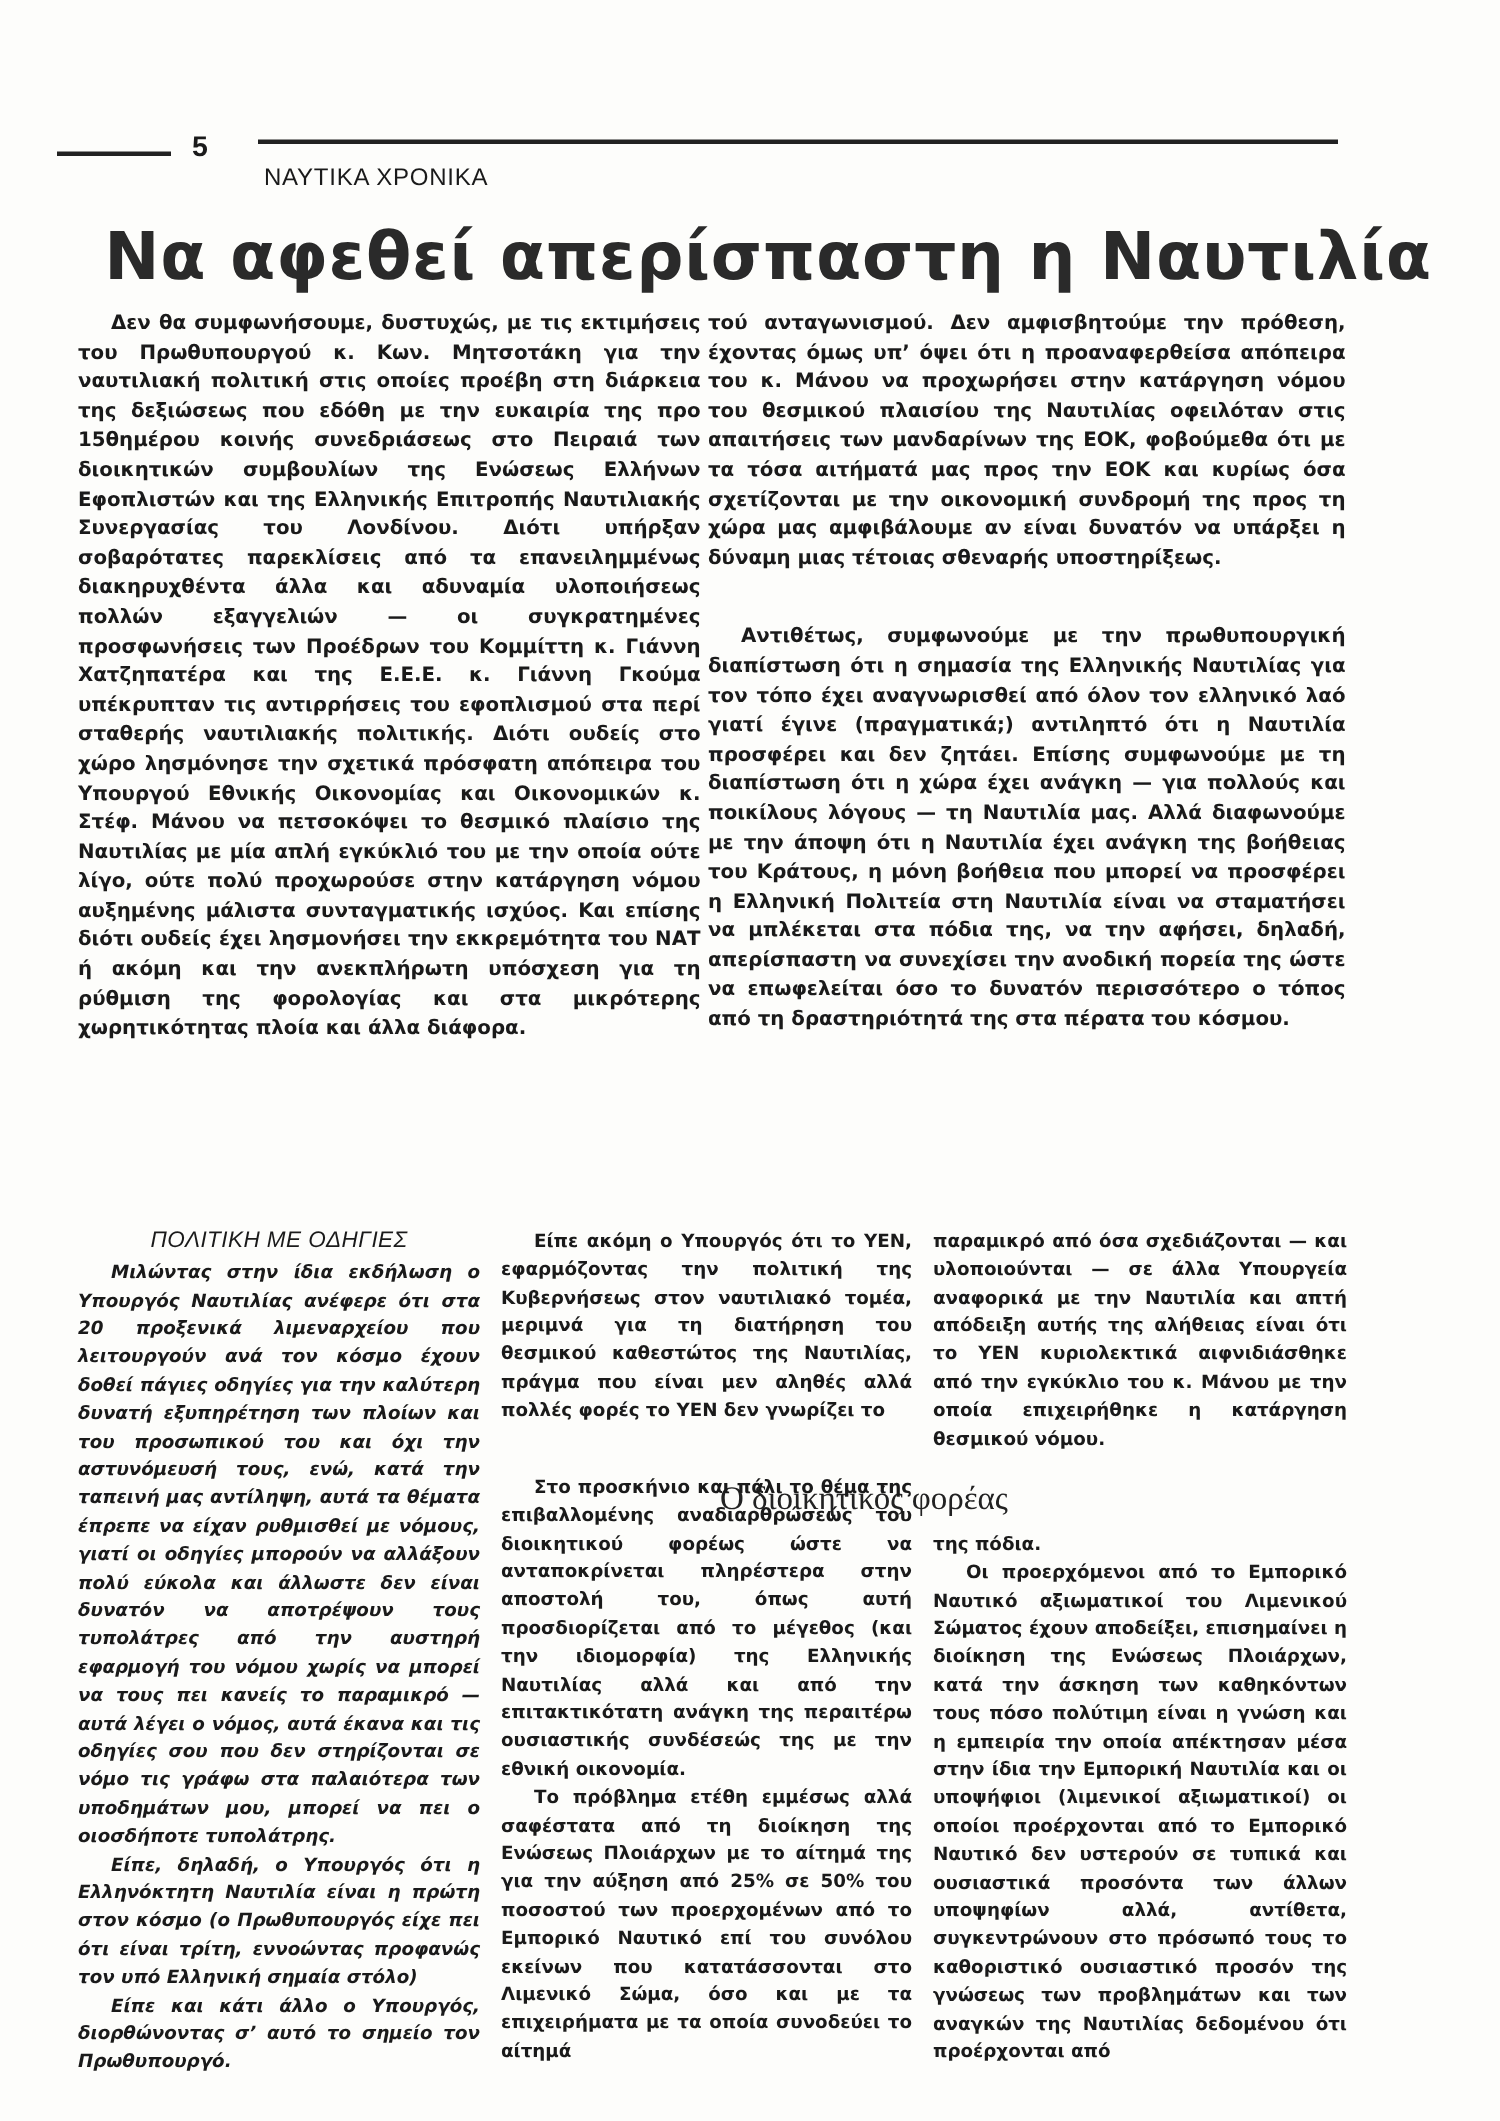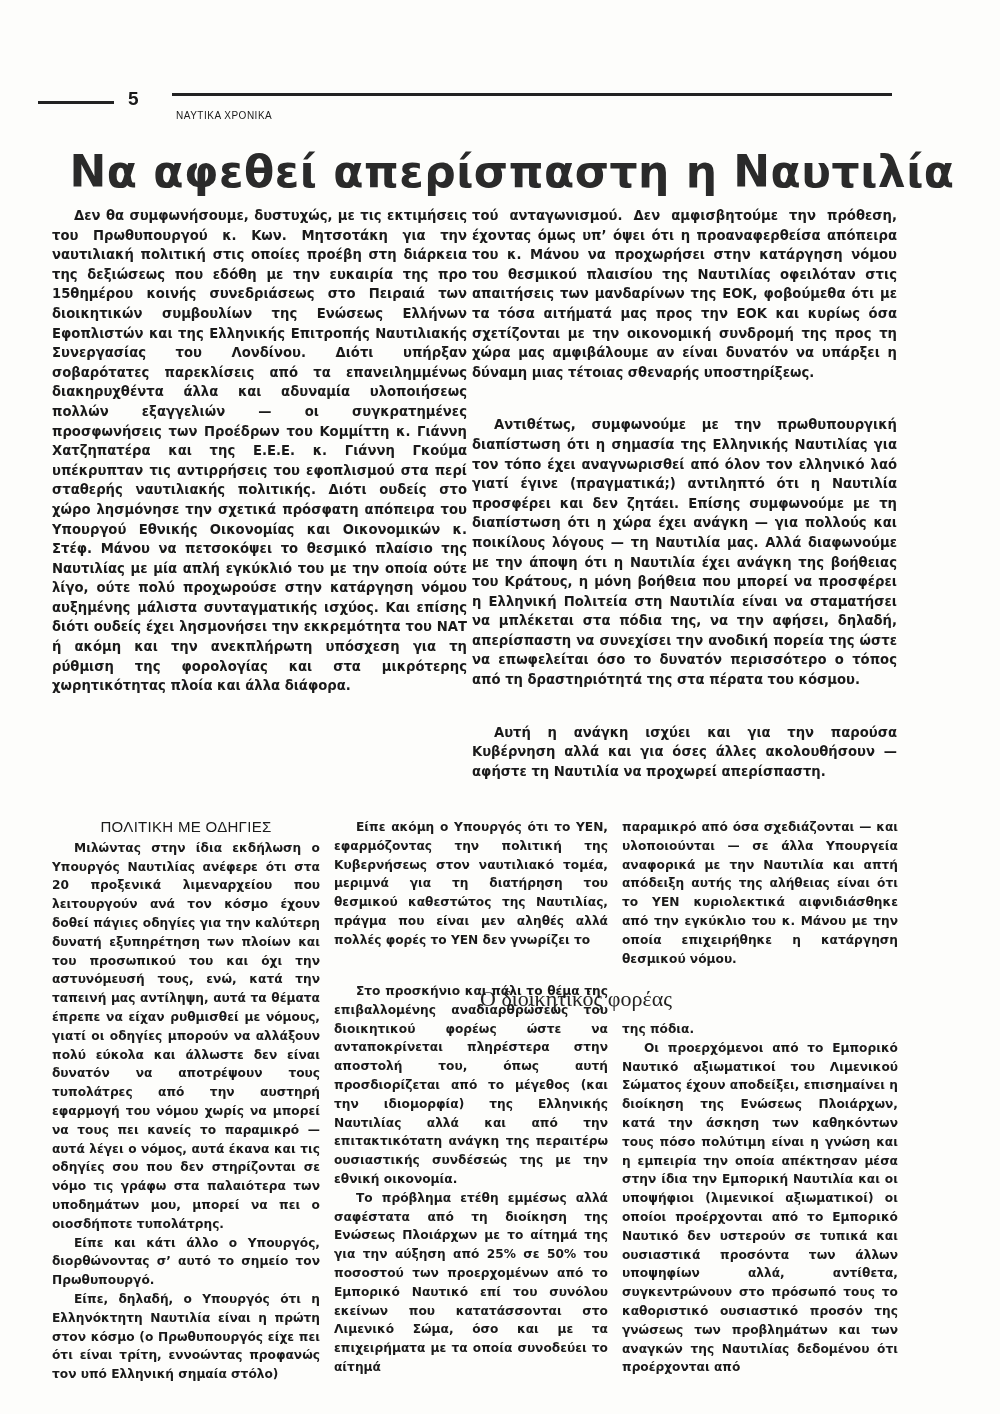--- a/index.html
+++ b/index.html
@@ -3,30 +3,30 @@
 <meta charset="utf-8">
 <style>
   html, body { margin: 0; padding: 0; }
   body {
     width: 1000px; height: 1414px; background: #fdfdfb; position: relative; overflow: hidden;
     font-family: "DejaVu Sans", sans-serif; color: #1a1a1a;
   }
   .header-rule-left { position: absolute; left: 38px; top: 101px; width: 76px; height: 3px; background: #222; }
   .page-num { position: absolute; left: 128px; top: 88px; font-family: "Liberation Sans", sans-serif; font-weight: bold; font-size: 19px; }
   .header-rule-right { position: absolute; left: 172px; top: 93px; width: 720px; height: 3px; background: #222; }
-  .pub-name { position: absolute; left: 176px; top: 110px; font-family: "Liberation Sans", sans-serif; font-size: 10px; letter-spacing: 0.5px; }
+  .pub-name { position: absolute; left: 176px; top: 110px; font-family: "Liberation Sans", sans-serif; font-size: 16px; letter-spacing: 0.5px; }
   .headline { position: absolute; left: 0; width: 1000px; top: 134px; text-align: center; font-family: "DejaVu Sans", sans-serif; font-weight: bold; font-size: 44px; letter-spacing: 0.5px; color: #2a2a2a; }
   .col { position: absolute; font-weight: bold; font-size: 13.2px; line-height: 19.6px; text-align: justify; }
   .col p { margin: 0; text-indent: 22px; }
   .col p.noindent { text-indent: 0; }
   .col p.gap { margin-top: 33px; }
   .c1 { left: 52px; top: 206px; width: 415px; }
   .c2 { left: 472px; top: 206px; width: 425px; }
   .low { font-size: 12.2px; line-height: 18.8px; }
-  .l1 { left: 52px; top: 818px; width: 268px; }
+  .l1 { left: 52px; top: 818px; width: 268px; font-style: italic; }
   .l2 { left: 334px; top: 818px; width: 274px; }
   .l3 { left: 622px; top: 818px; width: 276px; }
   .l2b { left: 334px; top: 982px; width: 274px; }
   .l3b { left: 622px; top: 1020px; width: 276px; }
   .subhead { text-align: center; font-family: "Liberation Sans", sans-serif; font-weight: normal; font-size: 15px; margin-bottom: 2px; letter-spacing: 0.3px; }
   .section-title { position: absolute; left: 480px; top: 986px; font-family: Liberation Serif, serif; font-size: 22px; color: #222; }
 </style>
 </head>
 <body>
 
@@ -37,28 +37,27 @@
 
 <h1 class="headline" style="margin:12px;">Να αφεθεί απερίσπαστη η Ναυτιλία</h1>
 
 <div class="col c1">
   <p>Δεν θα συμφωνήσουμε, δυστυχώς, με τις εκτιμήσεις του Πρωθυπουργού κ. Κων. Μητσοτάκη για την ναυτιλιακή πολιτική στις οποίες προέβη στη διάρκεια της δεξιώσεως που εδόθη με την ευκαιρία της προ 15θημέρου κοινής συνεδριάσεως στο Πειραιά των διοικητικών συμβουλίων της Ενώσεως Ελλήνων Εφοπλιστών και της Ελληνικής Επιτροπής Ναυτιλιακής Συνεργασίας του Λονδίνου. Διότι υπήρξαν σοβαρότατες παρεκλίσεις από τα επανειλημμένως διακηρυχθέντα άλλα και αδυναμία υλοποιήσεως πολλών εξαγγελιών — οι συγκρατημένες προσφωνήσεις των Προέδρων του Κομμίττη κ. Γιάννη Χατζηπατέρα και της Ε.Ε.Ε. κ. Γιάννη Γκούμα υπέκρυπταν τις αντιρρήσεις του εφοπλισμού στα περί σταθερής ναυτιλιακής πολιτικής. Διότι ουδείς στο χώρο λησμόνησε την σχετικά πρόσφατη απόπειρα του Υπουργού Εθνικής Οικονομίας και Οικονομικών κ. Στέφ. Μάνου να πετσοκόψει το θεσμικό πλαίσιο της Ναυτιλίας με μία απλή εγκύκλιό του με την οποία ούτε λίγο, ούτε πολύ προχωρούσε στην κατάργηση νόμου αυξημένης μάλιστα συνταγματικής ισχύος. Και επίσης διότι ουδείς έχει λησμονήσει την εκκρεμότητα του ΝΑΤ ή ακόμη και την ανεκπλήρωτη υπόσχεση για τη ρύθμιση της φορολογίας και στα μικρότερης χωρητικότητας πλοία και άλλα διάφορα.</p>
 </div>
 
 <div class="col c2">
   <p class="noindent">τού ανταγωνισμού. Δεν αμφισβητούμε την πρόθεση, έχοντας όμως υπ’ όψει ότι η προαναφερθείσα απόπειρα του κ. Μάνου να προχωρήσει στην κατάργηση νόμου του θεσμικού πλαισίου της Ναυτιλίας οφειλόταν στις απαιτήσεις των μανδαρίνων της ΕΟΚ, φοβούμεθα ότι με τα τόσα αιτήματά μας προς την ΕΟΚ και κυρίως όσα σχετίζονται με την οικονομική συνδρομή της προς τη χώρα μας αμφιβάλουμε αν είναι δυνατόν να υπάρξει η δύναμη μιας τέτοιας σθεναρής υποστηρίξεως.</p>
   <p class="gap">Αντιθέτως, συμφωνούμε με την πρωθυπουργική διαπίστωση ότι η σημασία της Ελληνικής Ναυτιλίας για τον τόπο έχει αναγνωρισθεί από όλον τον ελληνικό λαό γιατί έγινε (πραγματικά;) αντιληπτό ότι η Ναυτιλία προσφέρει και δεν ζητάει. Επίσης συμφωνούμε με τη διαπίστωση ότι η χώρα έχει ανάγκη — για πολλούς και ποικίλους λόγους — τη Ναυτιλία μας. Αλλά διαφωνούμε με την άποψη ότι η Ναυτιλία έχει ανάγκη της βοήθειας του Κράτους, η μόνη βοήθεια που μπορεί να προσφέρει η Ελληνική Πολιτεία στη Ναυτιλία είναι να σταματήσει να μπλέκεται στα πόδια της, να την αφήσει, δηλαδή, απερίσπαστη να συνεχίσει την ανοδική πορεία της ώστε να επωφελείται όσο το δυνατόν περισσότερο ο τόπος από τη δραστηριότητά της στα πέρατα του κόσμου.</p>
-  <p class="gap">Αυτή η ανάγκη ισχύει και για την παρούσα Κυβέρνηση αλλά και για όσες άλλες ακολουθήσουν — αφήστε τη Ναυτιλία να προχωρεί απερίσπαστη.</p>
 </div>
 
 <div class="col low l1">
   <div class="subhead">ΠΟΛΙΤΙΚΗ ΜΕ ΟΔΗΓΙΕΣ</div>
   <p>Μιλώντας στην ίδια εκδήλωση ο Υπουργός Ναυτιλίας ανέφερε ότι στα 20 προξενικά λιμεναρχείου που λειτουργούν ανά τον κόσμο έχουν δοθεί πάγιες οδηγίες για την καλύτερη δυνατή εξυπηρέτηση των πλοίων και του προσωπικού του και όχι την αστυνόμευσή τους, ενώ, κατά την ταπεινή μας αντίληψη, αυτά τα θέματα έπρεπε να είχαν ρυθμισθεί με νόμους, γιατί οι οδηγίες μπορούν να αλλάξουν πολύ εύκολα και άλλωστε δεν είναι δυνατόν να αποτρέψουν τους τυπολάτρες από την αυστηρή εφαρμογή του νόμου χωρίς να μπορεί να τους πει κανείς το παραμικρό — αυτά λέγει ο νόμος, αυτά έκανα και τις οδηγίες σου που δεν στηρίζονται σε νόμο τις γράφω στα παλαιότερα των υποδημάτων μου, μπορεί να πει ο οιοσδήποτε τυπολάτρης.</p>
+  <p>Είπε, δηλαδή, ο Υπουργός ότι η Ελληνόκτητη Ναυτιλία είναι η πρώτη στον κόσμο (ο Πρωθυπουργός είχε πει ότι είναι τρίτη, εννοώντας προφανώς τον υπό Ελληνική σημαία στόλο)</p>
   <p>Είπε και κάτι άλλο ο Υπουργός, διορθώνοντας σ’ αυτό το σημείο τον Πρωθυπουργό.</p>
-  <p>Είπε, δηλαδή, ο Υπουργός ότι η Ελληνόκτητη Ναυτιλία είναι η πρώτη στον κόσμο (ο Πρωθυπουργός είχε πει ότι είναι τρίτη, εννοώντας προφανώς τον υπό Ελληνική σημαία στόλο)</p>
 </div>
 
 <div class="col low l2">
   <p>Είπε ακόμη ο Υπουργός ότι το ΥΕΝ, εφαρμόζοντας την πολιτική της Κυβερνήσεως στον ναυτιλιακό τομέα, μεριμνά για τη διατήρηση του θεσμικού καθεστώτος της Ναυτιλίας, πράγμα που είναι μεν αληθές αλλά πολλές φορές το ΥΕΝ δεν γνωρίζει το</p>
 </div>
 
 <div class="col low l3">
   <p class="noindent">παραμικρό από όσα σχεδιάζονται — και υλοποιούνται — σε άλλα Υπουργεία αναφορικά με την Ναυτιλία και απτή απόδειξη αυτής της αλήθειας είναι ότι το ΥΕΝ κυριολεκτικά αιφνιδιάσθηκε από την εγκύκλιο του κ. Μάνου με την οποία επιχειρήθηκε η κατάργηση θεσμικού νόμου.</p>
 </div>
 

